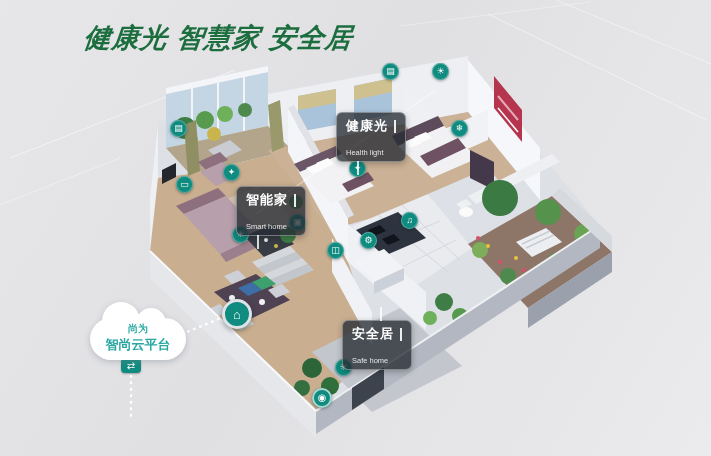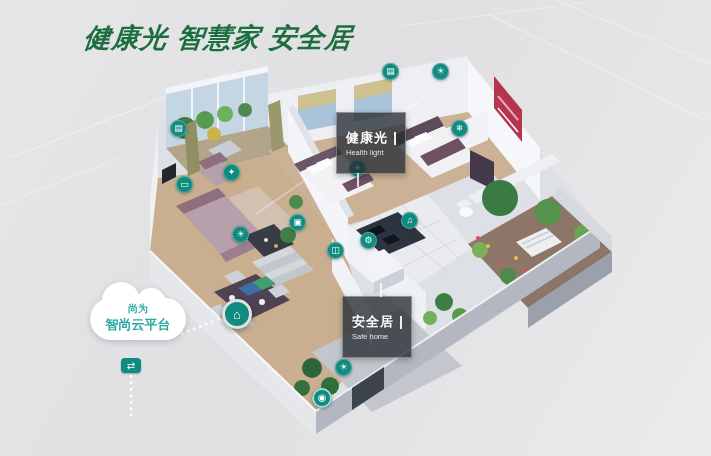--- a/index.html
+++ b/index.html
@@ -11,40 +11,40 @@
   *{box-sizing:border-box;}
   body{margin:0;font-family:"Liberation Sans","DejaVu Sans",sans-serif;}
   .stage{position:relative;width:711px;height:456px;overflow:hidden;
     background:linear-gradient(120deg,#e7e7ea 0%,#e0e0e3 45%,#ebebed 100%);}
   .house-svg{position:absolute;left:0;top:0;width:711px;height:456px;z-index:1;}
 
   .title{position:absolute;left:84px;top:20px;margin:0;font-size:27px;font-weight:900;
     font-style:italic;transform:skewX(-6deg);color:var(--title-green);letter-spacing:1px;z-index:7;}
 
   .zone-label{position:absolute;background:var(--label-bg);border:1px solid rgba(255,255,255,.35);
-    border-radius:0;padding:16px 9px;color:#fff;z-index:6;box-shadow:0 2px 6px rgba(0,0,0,.25);}
+    border-radius:6px;padding:4px 9px;color:#fff;z-index:6;box-shadow:0 2px 6px rgba(0,0,0,.25);}
   .zl-row{display:flex;align-items:center;gap:6px;}
   .zl-zh{font-size:13px;font-weight:bold;letter-spacing:1px;white-space:nowrap;}
   .zl-cursor{width:2px;height:13px;background:#fff;opacity:.9;}
-  .zl-en{font-size:7.5px;opacity:.85;margin-top:1px;white-space:nowrap;}
+  .zl-en{font-size:7.5px;opacity:.85;margin-top:13px;white-space:nowrap;}
   .zl-stem{position:absolute;width:1.5px;height:14px;background:rgba(255,255,255,.8);left:30%;top:100%;}
   .zl-stem.up{top:auto;bottom:100%;left:55%;}
 
   .dev{position:absolute;width:17px;height:17px;border-radius:50%;background:var(--device-teal);
     color:#fff;display:flex;align-items:center;justify-content:center;font-size:9px;line-height:1;
     box-shadow:0 1px 3px rgba(20,40,40,.4), inset 0 0 0 1px rgba(255,255,255,.28);z-index:5;}
   .dev.ring{width:20px;height:20px;font-size:10px;
     box-shadow:0 1px 3px rgba(20,40,40,.45), inset 0 0 0 2px rgba(255,255,255,.65);}
   .dev.hub{width:30px;height:30px;border:3px solid #dfe3e8;font-size:13px;
     box-shadow:0 2px 5px rgba(20,40,40,.45);}
   .chip{position:absolute;width:20px;height:15px;border-radius:4px;background:var(--device-teal);
     color:#fff;display:flex;align-items:center;justify-content:center;font-size:10px;
     box-shadow:0 1px 2px rgba(0,0,0,.3);z-index:5;}
 
-  .cloud{position:absolute;left:88px;top:280px;width:100px;height:66px;z-index:6;
+  .cloud{position:absolute;left:88px;top:300px;width:100px;height:66px;z-index:6;
     filter:drop-shadow(0 2px 3px rgba(120,130,140,.4));}
   .cloud-body{position:absolute;left:2px;top:18px;width:96px;height:42px;background:#fff;border-radius:21px;}
   .cloud-puff1{position:absolute;left:14px;top:2px;width:38px;height:38px;background:#fff;border-radius:50%;}
   .cloud-puff2{position:absolute;left:48px;top:8px;width:30px;height:30px;background:#fff;border-radius:50%;}
   .cloud-text{position:absolute;inset:0;display:flex;flex-direction:column;align-items:center;
     justify-content:center;padding-top:10px;color:var(--cloud-text-teal);font-weight:bold;z-index:1;}
   .cloud-line1{font-size:10px;}
   .cloud-line2{font-size:13px;}
 </style>
 </head>
@@ -231,22 +231,30 @@
 
   <div class="zone-label" style="left:336px;top:112px;">
     <div class="zl-row">
       <span class="zl-zh">健康光</span>
       <span class="zl-cursor"></span>
     </div>
     <div class="zl-en">Health light</div>
     <div class="zl-stem"></div>
   </div>
 
-
-  <div class="zone-label" style="left:342px;top:296px;">
+  <div class="zone-label" style="left:236px;top:186px;">
+    <div class="zl-row">
+      <span class="zl-zh">智能家</span>
+      <span class="zl-cursor"></span>
+    </div>
+    <div class="zl-en">Smart home</div>
+    <div class="zl-stem"></div>
+  </div>
+
+  <div class="zone-label" style="left:342px;top:320px;">
     <div class="zl-row">
       <span class="zl-zh">安全居</span>
       <span class="zl-cursor"></span>
     </div>
     <div class="zl-en">Safe home</div>
     <div class="zl-stem up"></div>
   </div>
 
   <div class="cloud">
     <div class="cloud-puff1"></div>

